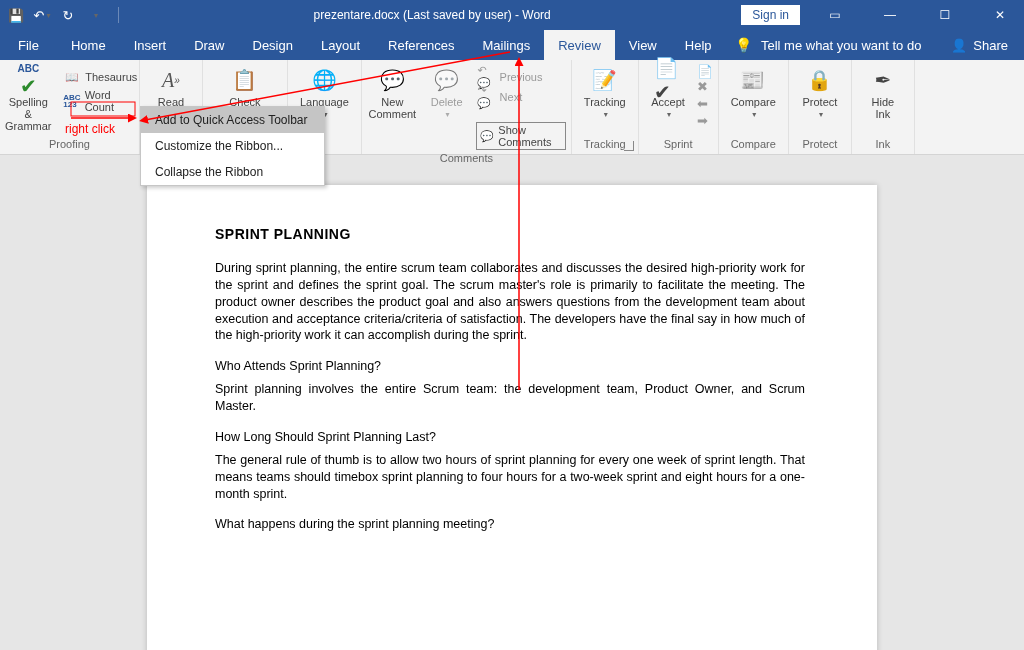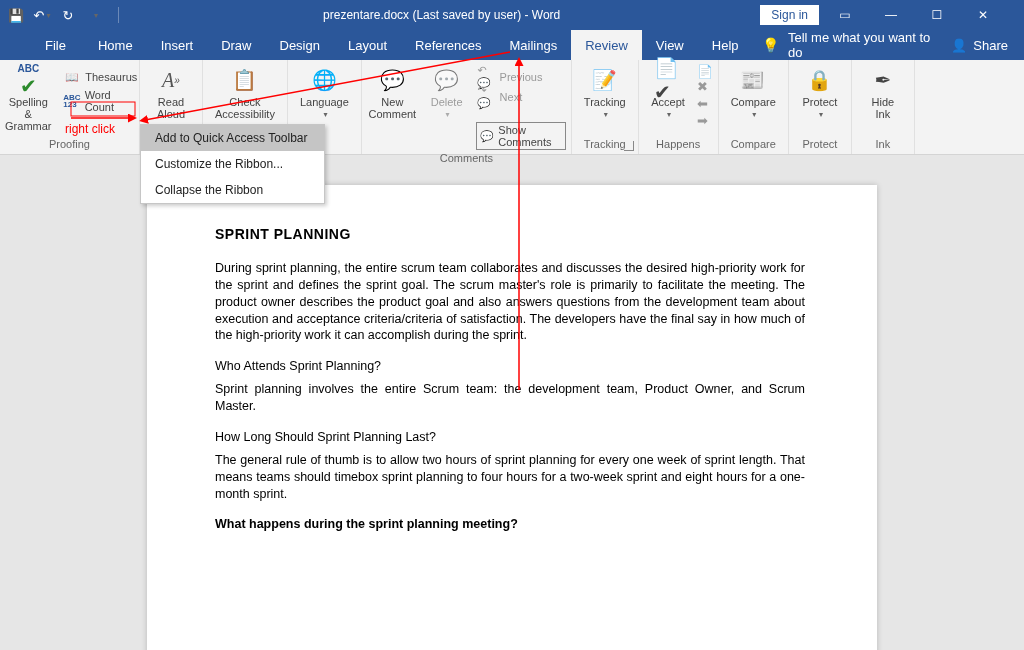--- a/index.html
+++ b/index.html
@@ -2,52 +2,52 @@
 <html><head>
 <meta charset="utf-8">
 <style>
 *{margin:0;padding:0;box-sizing:border-box;font-family:"Segoe UI",Arial,sans-serif;}
 body{width:1024px;height:650px;background:#e6e6e6;overflow:hidden;position:relative;}
 .titlebar{height:30px;background:#2b579a;display:flex;align-items:center;color:#fff;font-size:12px;}
 .qat{display:flex;align-items:center;padding-left:8px;gap:10px;}
 .qat-icon{width:16px;height:16px;display:flex;align-items:center;justify-content:center;color:#fff;font-size:13px;}
 .qat-sep{width:1px;height:16px;background:rgba(255,255,255,0.3);margin:0 4px;}
 .title-center{flex:1;text-align:center;font-size:12px;}
-.title-right{display:flex;align-items:center;gap:6px;padding-right:21px;}
+.title-right{display:flex;align-items:center;gap:15px;padding-right:4px;}
 .signin{background:#fff;color:#2b579a;padding:2px 10px;font-size:12px;border:1px solid #fff;}
 .winbtn{width:40px;height:30px;display:flex;align-items:center;justify-content:center;font-size:12px;}
-.menubar{height:30px;background:#2b579a;display:flex;align-items:center;color:#fff;font-size:13px;padding-left:27px;}
+.menubar{height:30px;background:#2b579a;display:flex;align-items:center;color:#fff;font-size:13px;}
 .menu-item{padding:0 14px;height:30px;display:flex;align-items:center;cursor:pointer;}
 .menu-item.file{padding:0 18px;}
 .menu-item.active{background:#f3f3f3;color:#2b579a;text-align:center;}
 .tellme{display:flex;align-items:center;gap:8px;margin-left:10px;}
 .tellme-icon{font-size:14px;}
 .share{margin-left:auto;padding:0 16px;display:flex;align-items:center;gap:6px;}
 .ribbon{height:95px;background:#f3f3f3;border-bottom:1px solid #d4d4d4;display:flex;align-items:stretch;font-size:11px;color:#444;position:relative;}
 .group{display:flex;flex-direction:column;align-items:center;padding:4px 6px 2px;border-right:1px solid #e0e0e0;}
 .group-body{flex:1;display:flex;align-items:flex-start;gap:4px;}
 .group-label{font-size:11px;color:#666;text-align:center;padding:2px 0;}
 .bigbtn{display:flex;flex-direction:column;align-items:center;justify-content:flex-start;padding:2px 6px;gap:2px;min-width:50px;}
 .bigbtn .ic{width:28px;height:28px;display:flex;align-items:center;justify-content:center;font-size:20px;}
 .bigbtn .lbl{font-size:11px;text-align:center;line-height:1.1;}
 .smallbtn{display:flex;align-items:center;gap:4px;font-size:11px;padding:1px 2px;color:#444;}
 .smallbtn .ic{width:18px;height:16px;display:flex;align-items:center;justify-content:center;}
 .smallbtn.dim{color:#999;}
 .stack{display:flex;flex-direction:column;gap:2px;padding-top:4px;}
 .dd{font-size:8px;margin-left:2px;color:#666;}
-.context{position:absolute;left:140px;top:124px;width:185px;background:#fff;border:1px solid #c6c6c6;box-shadow:2px 2px 4px rgba(0,0,0,0.2);font-size:12px;color:#222;z-index:50;}
+.context{position:absolute;left:140px;top:106px;width:185px;background:#fff;border:1px solid #c6c6c6;box-shadow:2px 2px 4px rgba(0,0,0,0.2);font-size:12px;color:#222;z-index:50;}
 .context-item{padding:6px 14px;}
 .context-item.hi{background:#c5c5c5;}
 .page-area{position:absolute;left:0;right:0;top:155px;bottom:0;overflow:hidden;}
 .page{position:absolute;left:147px;top:30px;width:730px;min-height:900px;background:#fff;box-shadow:0 0 6px rgba(0,0,0,0.2);}
 .doc{padding:40px 72px 20px 68px;font-family:Arial,sans-serif;font-size:12.5px;color:#000;line-height:1.35;}
 .doc h1{font-size:14px;font-weight:bold;letter-spacing:0.5px;margin-bottom:16px;}
 .doc h2{font-size:12.5px;font-weight:normal;margin-top:14px;margin-bottom:6px;}
 .doc p{text-align:justify;margin-bottom:6px;}
-.doc .bold{font-weight:bold;}
+.doc .bold{font-weight:normal;}
 .redtxt{position:absolute;left:65px;top:122px;color:#ff0000;font-size:12px;font-family:Arial;z-index:61;}
 svg.arrow{position:absolute;z-index:60;pointer-events:none;}
 .show-comments-box{display:flex;align-items:center;gap:4px;border:1px solid #888;padding:1px 4px;font-size:11px;margin-top:14px;}
 .dlaunch{position:absolute;right:4px;bottom:3px;width:10px;height:10px;border:1px solid #888;border-top:none;border-left:none;}
 </style>
 </head>
 <body>
 
 <div class="titlebar">
   <div class="qat">
@@ -196,21 +196,21 @@
         <span class="ic">📄✔</span>
         <span class="lbl">Accept</span>
         <span class="dd">▾</span>
       </div>
       <div class="stack" style="padding-top:0;">
         <span style="font-size:13px;color:#999;">📄✖</span>
         <span style="font-size:13px;color:#999;">⬅</span>
         <span style="font-size:13px;color:#999;">➡</span>
       </div>
     </div>
-    <div class="group-label">Happens</div>
+    <div class="group-label">Sprint</div>
   </div>
 
   <div class="group">
     <div class="group-body">
       <div class="bigbtn">
         <span class="ic">📰</span>
         <span class="lbl">Compare</span>
         <span class="dd">▾</span>
       </div>
     </div>

